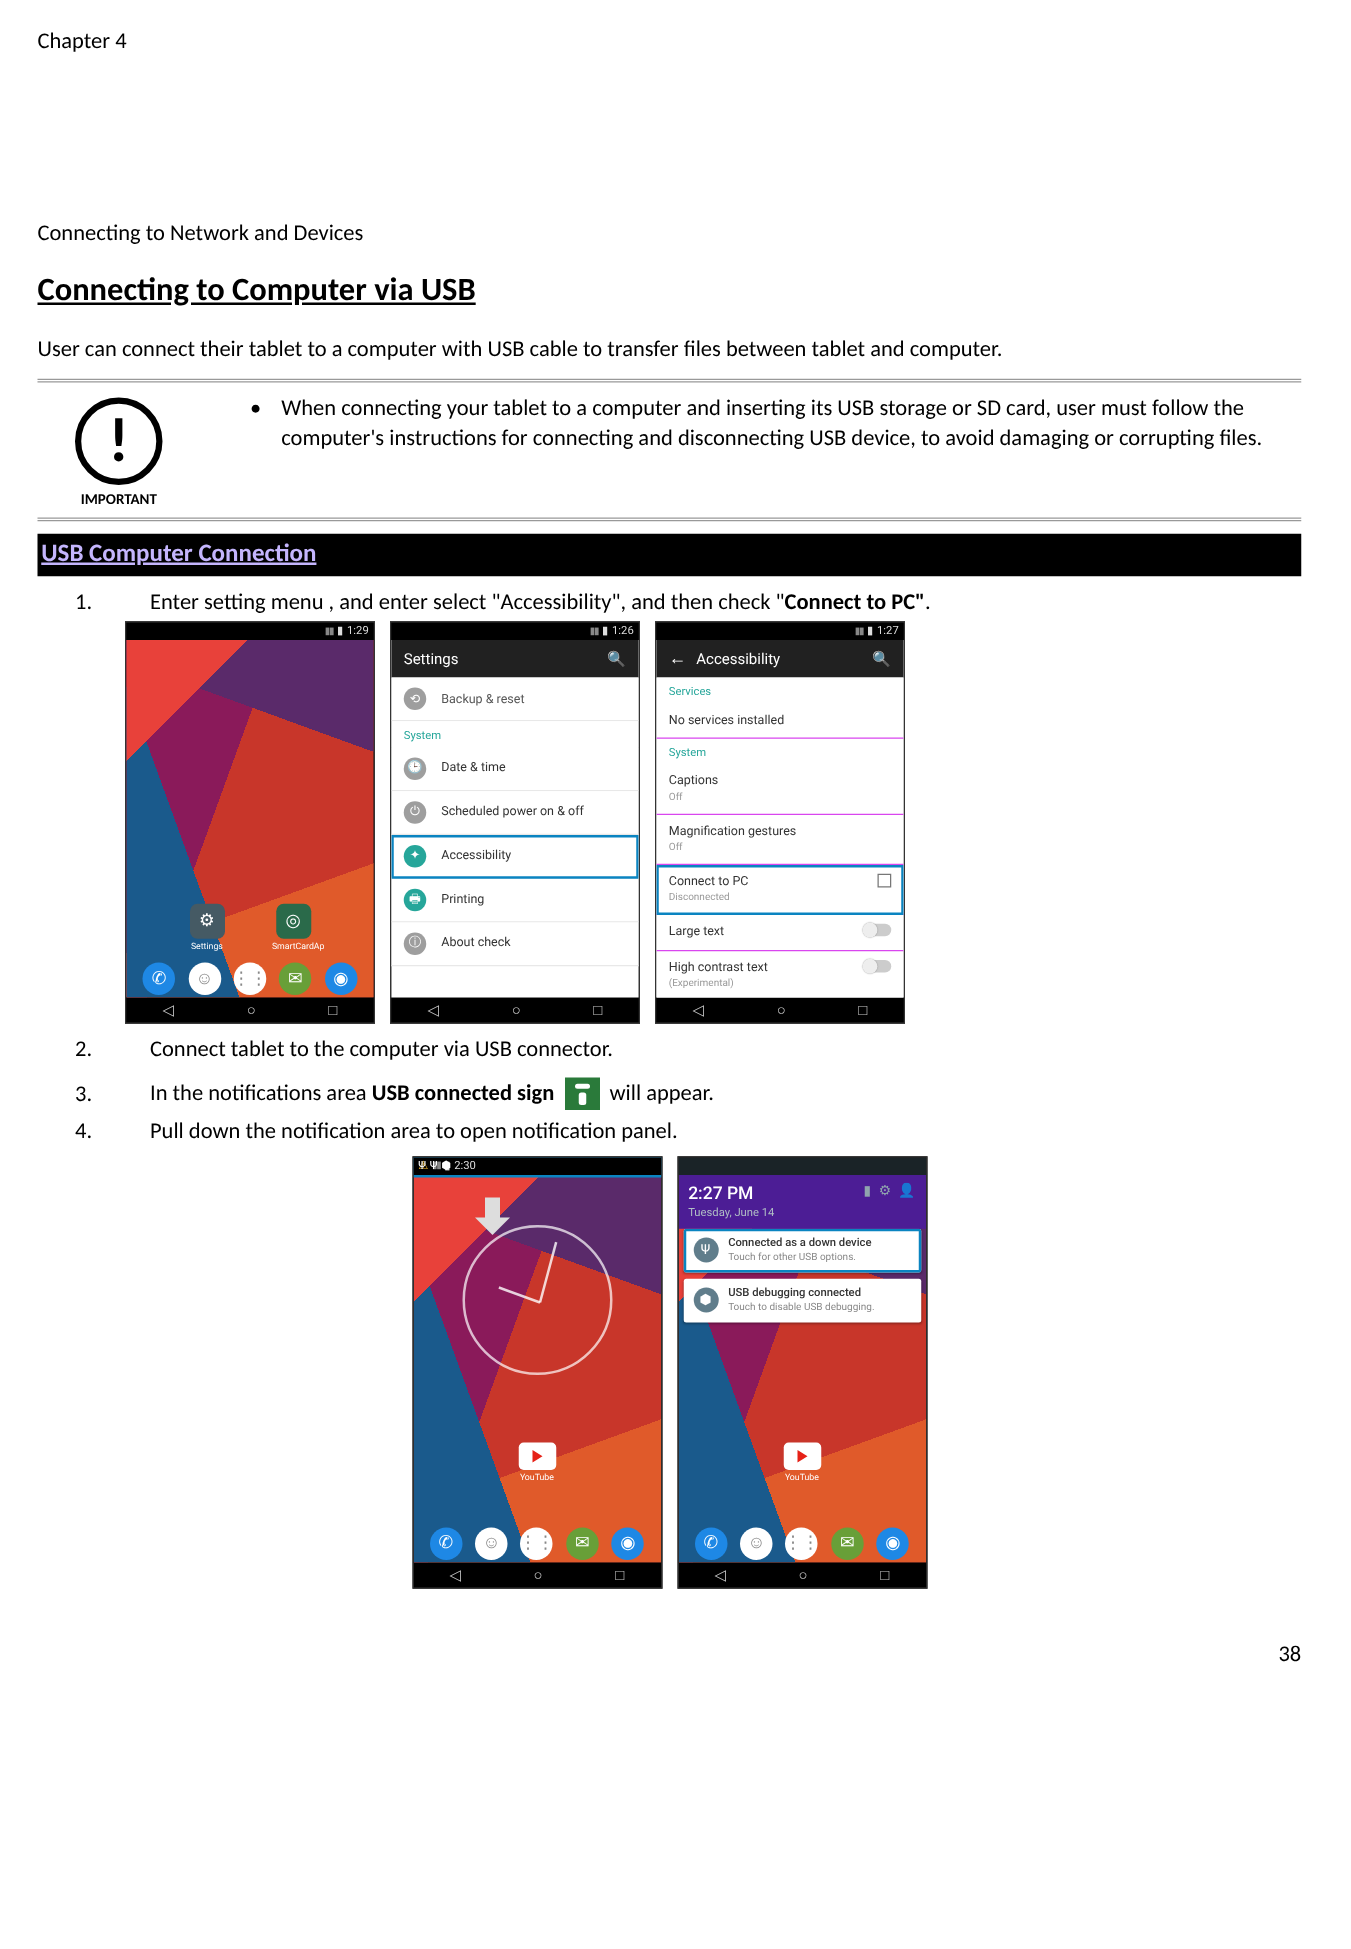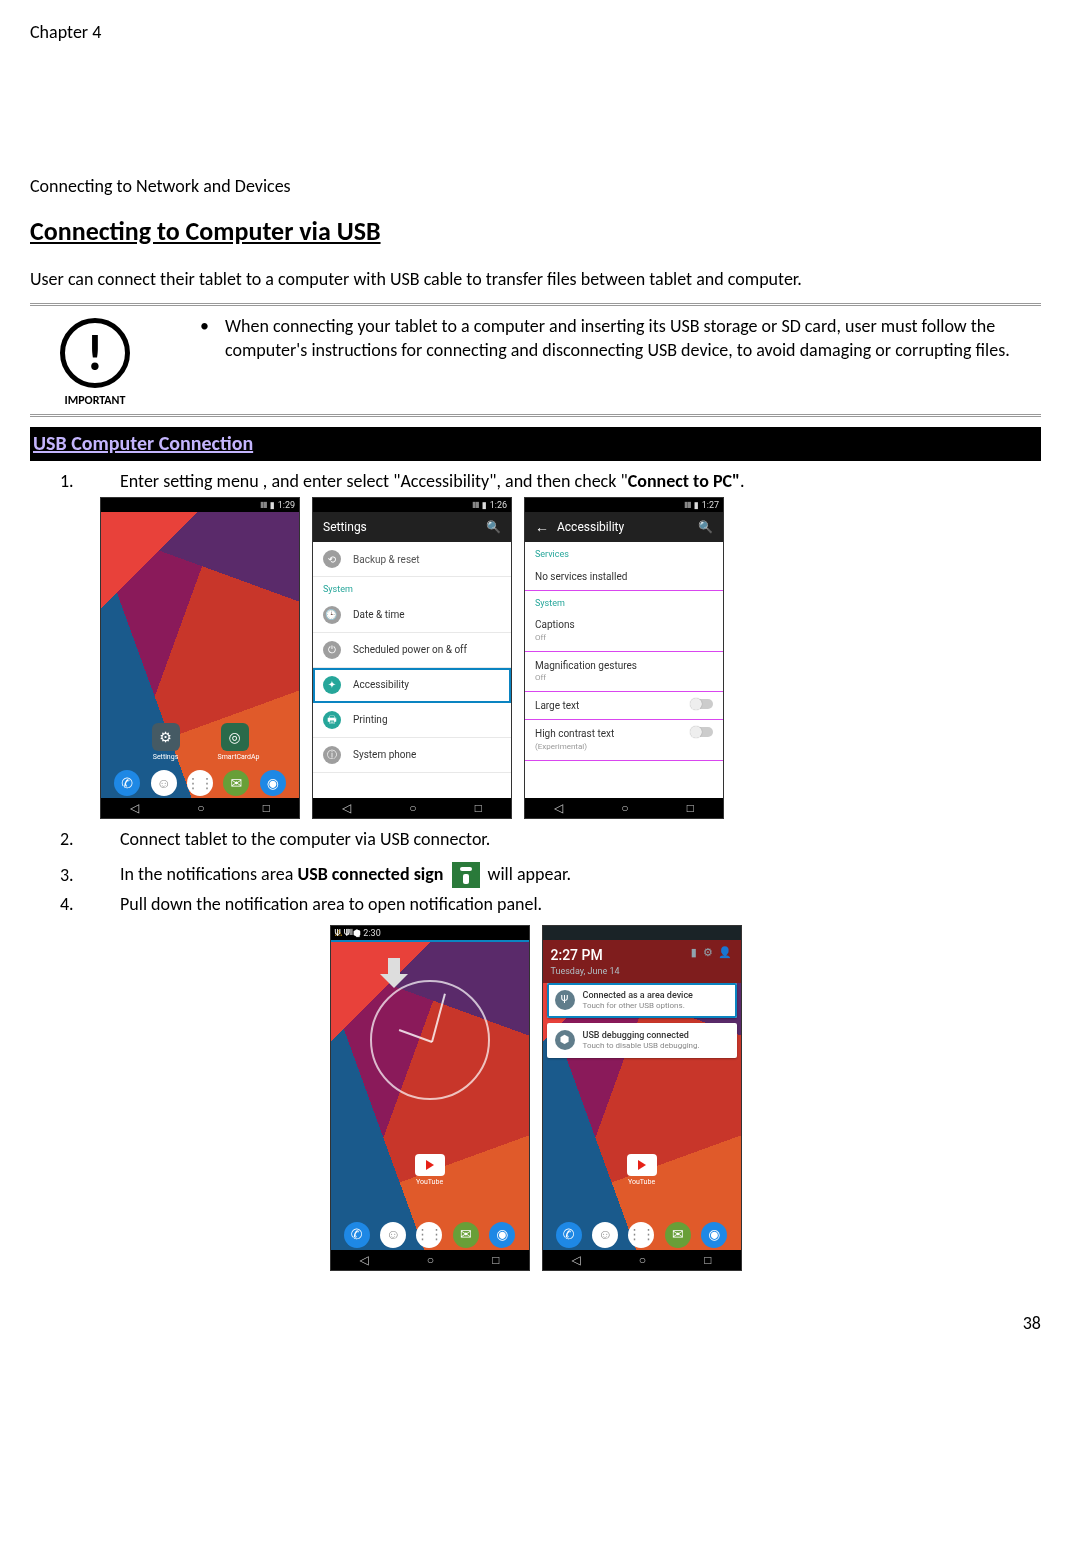--- a/index.html
+++ b/index.html
@@ -237,21 +237,21 @@
     .arrow-down {
       position:absolute;top:18px;left:46px;width:34px;height:34px;
     }
     .arrow-down::before{content:"";position:absolute;top:0;left:11px;width:12px;height:18px;background:#ddd;}
     .arrow-down::after{content:"";position:absolute;top:16px;left:3px;border-left:14px solid transparent;border-right:14px solid transparent;border-top:14px solid #ddd;}
     .notif-stat-highlight { outline:2px solid #0a84c1; outline-offset:0; position:relative; z-index:2;}
     .notif-stat-icons-left{ position:absolute; left:4px; top:1px; display:flex; gap:3px; font-size:9px; color:#fff;}
     .notif-stat-icons-left span{ font-size:9px;}
 
     .notif-panel {
-      position:absolute; top:0; left:0; right:0; background:#7f1d1d; padding:6px 8px;
+      position:absolute; top:0; left:0; right:0; background:#4c1d95; padding:6px 8px;
     }
     .notif-panel .time { font-size:14px; color:#fff; font-weight:500;}
     .notif-panel .date { font-size:9px; color:#b0bec5; }
     .notif-panel .icons-r { position:absolute; top:6px; right:8px; display:flex; gap:6px; font-size:11px; color:#90a4ae;}
     .notif-card {
       margin:5px 4px; background:#fff; border-radius:2px; padding:6px 8px;
       display:flex; gap:8px; align-items:center; box-shadow:0 1px 2px rgba(0,0,0,.3);
       font-size:9px; color:#333;
     }
     .notif-card .ic{width:20px;height:20px;border-radius:50%;background:#607d8b;color:#fff;display:flex;align-items:center;justify-content:center;font-size:11px;flex-shrink:0;}
@@ -353,21 +353,21 @@
       <div class="list-item highlight-row">
           <span class="lic t">✦</span>
           <span>Accessibility</span>
         </div>
       <div class="list-item">
           <span class="lic t">🖶</span>
           <span>Printing</span>
         </div>
       <div class="list-item">
           <span class="lic g">ⓘ</span>
-          <span>System phone</span>
+          <span>About check</span>
         </div>
     </div>
     <div class="nav">
         <span>◁</span>
         <span>○</span>
         <span>□</span>
       </div>
   </div>
 
   <div class="phone">
@@ -386,20 +386,24 @@
         <div class="acc-sec-label">Services</div>
         <div class="acc-item">
             <span>No services installed</span>
           </div>
         <div class="acc-sec-label">System</div>
         <div class="acc-item">
             <span><span>Captions</span><span class="sub">Off</span></span>
           </div>
         <div class="acc-item">
             <span><span>Magnification gestures</span><span class="sub">Off</span></span>
+          </div>
+        <div class="acc-item highlight-row">
+            <span><span>Connect to PC</span><span class="sub">Disconnected</span></span>
+            <span class="chk"></span>
           </div>
         <div class="acc-item">
             <span>Large text</span>
             <span class="toggle"></span>
           </div>
         <div class="acc-item">
             <span><span>High contrast text</span><span class="sub">(Experimental)</span></span>
             <span class="toggle"></span>
           </div>
 
@@ -479,21 +483,21 @@
           <div class="date">Tuesday, June 14</div>
           <div class="icons-r">
               <span>▮</span>
               <span>⚙</span>
               <span style="color:#29b6f6;">👤</span>
             </div>
         </div>
         <div style="height:38px;"></div>
         <div class="notif-card highlight-row">
           <span class="ic">Ψ</span>
-          <span><span style="font-weight:500;">Connected as a area device</span><span class="sub">Touch for other USB options.</span></span>
+          <span><span style="font-weight:500;">Connected as a down device</span><span class="sub">Touch for other USB options.</span></span>
         </div>
         <div class="notif-card">
           <span class="ic">⬢</span>
           <span><span style="font-weight:500;">USB debugging connected</span><span class="sub">Touch to disable USB debugging.</span></span>
         </div>
       </div>
       <div class="yt-ico"><div class="b"></div><span>YouTube</span></div>
       <div class="dock">
         <div class="d d1">✆</div>
           <div class="d d2">☺</div>

